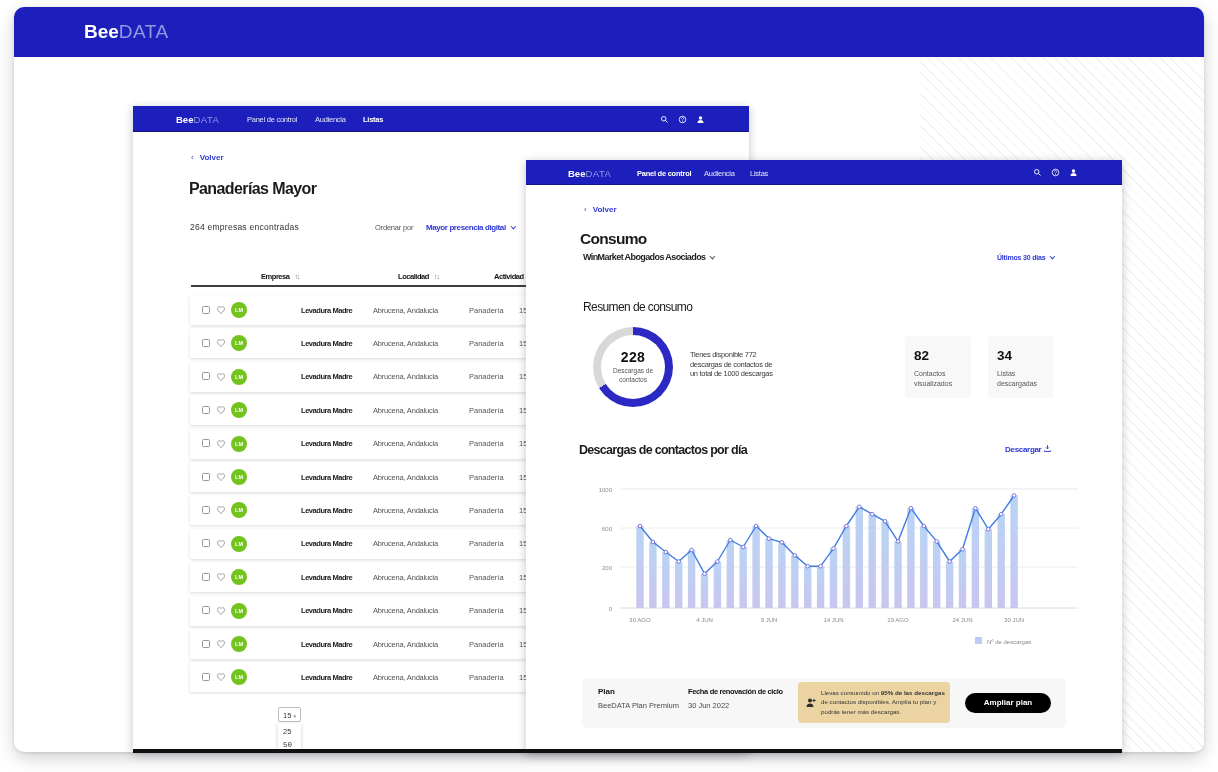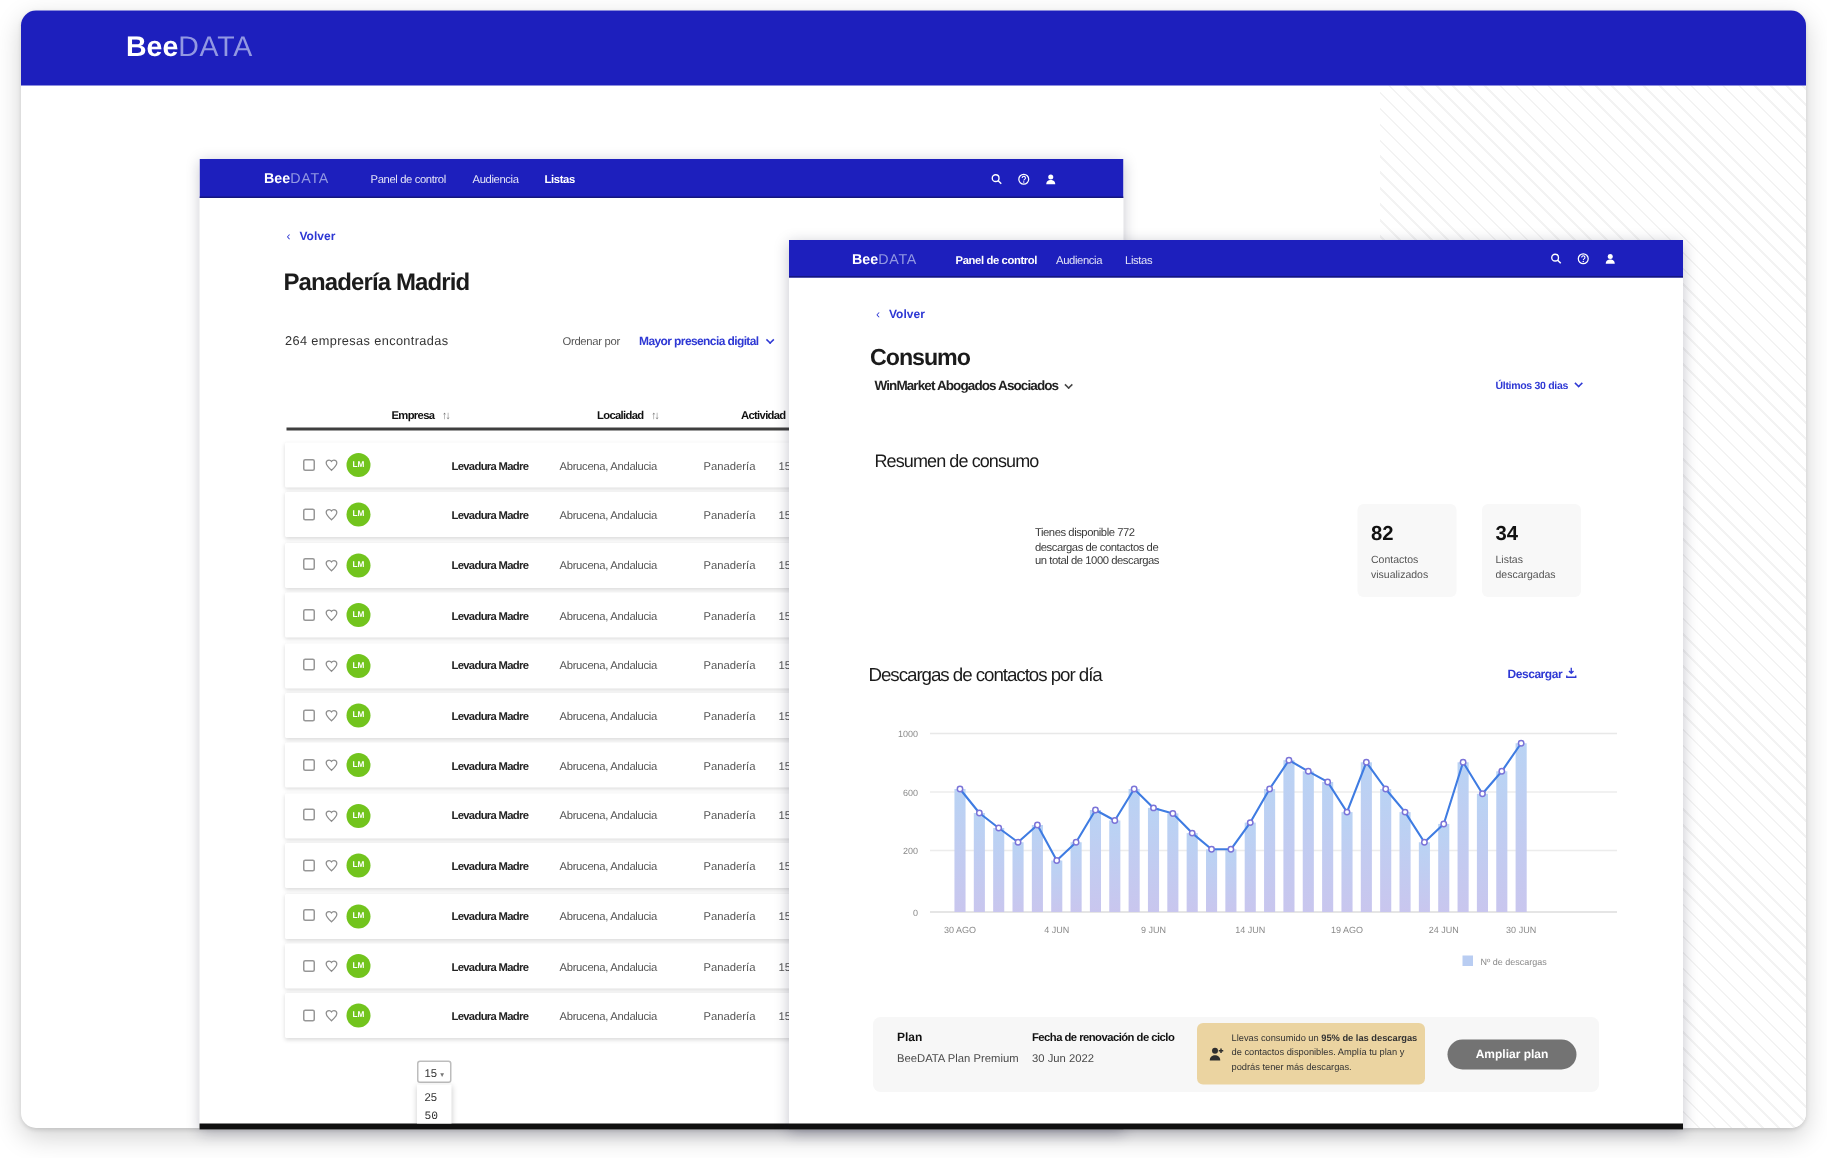--- a/index.html
+++ b/index.html
@@ -57,21 +57,21 @@
         <circle cx="12" cy="12" r="8.8" fill="none" stroke="#fff" stroke-width="2.2"></circle>
         <path d="M9.2 9.6 a2.9 2.9 0 1 1 4.3 2.6 c-1 .6-1.4 1-1.4 2.1" fill="none" stroke="#fff" stroke-width="1.9"></path>
         <circle cx="12" cy="16.8" r="1.3" fill="#fff"></circle>
       </svg>
     <svg class="hic" viewBox="0 0 24 24" style="left:563px; top:8.5px;">
         <circle cx="12" cy="8" r="4.5" fill="#fff"></circle>
         <path d="M4 21 C4 15.5 8 13.5 12 13.5 C16 13.5 20 15.5 20 21 Z" fill="#fff"></path>
       </svg>
   </div>
   <div class="volver" style="left:58px; top:47px;"><i>‹</i>Volver</div>
-  <div class="abs" style="left:56px; top:74px; font-size:16px; letter-spacing:-0.6px; font-weight:bold; color:#1b1b1b;">Panadería Madrid</div>
+  <div class="abs" style="left:56px; top:74px; font-size:16px; letter-spacing:-0.6px; font-weight:bold; color:#1b1b1b;">Panaderías Mayor</div>
   <div class="abs" style="left:57px; top:116px; font-size:8.5px; letter-spacing:0.25px; color:#333;">264 empresas encontradas</div>
   <div class="abs" style="left:242px; top:117px; font-size:7.5px; letter-spacing:-0.2px; color:#555;">Ordenar por</div>
   <div class="abs blue" style="left:293px; top:117px; font-size:8px; letter-spacing:-0.4px; font-weight:bold;">Mayor presencia digital<span class="chev"></span></div>
   <div class="thead" style="left:104px; top:166px;">Empresa<span class="sortar">↑↓</span></div>
   <div class="thead" style="left:241px; top:166px;">Localidad<span class="sortar">↑↓</span></div>
   <div class="thead" style="left:337px; top:166px;">Actividad</div>
   <div class="thead" style="left:384px; top:166px;">Empleados</div>
   <div class="abs" style="left:58px; top:179px; width:500px; height:1.5px; background:#3f3f3f;"></div>
   <div class="row" style="top:189.0px">
 <span class="cb"></span>
@@ -231,30 +231,36 @@
     <svg class="hic" viewBox="0 0 24 24" style="left:543px; top:8px;">
         <circle cx="12" cy="8" r="4.5" fill="#fff"></circle>
         <path d="M4 21 C4 15.5 8 13.5 12 13.5 C16 13.5 20 15.5 20 21 Z" fill="#fff"></path>
       </svg>
   </div>
   <div class="volver" style="left:58px; top:45px;"><i>‹</i>Volver</div>
   <div class="abs" style="left:54px; top:70px; font-size:15.5px; letter-spacing:-0.7px; font-weight:bold; color:#1b1b1b;">Consumo</div>
   <div class="abs" style="left:57px; top:92px; font-size:9px; letter-spacing:-0.6px; font-weight:bold; color:#222;">WinMarket Abogados Asociados<span class="chev" style="color:#444;"></span></div>
   <div class="abs blue" style="left:471px; top:94px; font-size:7px; letter-spacing:-0.2px; font-weight:bold;">Últimos 30 dias<span class="chev"></span></div>
   <div class="abs" style="left:57px; top:140px; font-size:12px; letter-spacing:-0.6px; font-weight:normal; color:#1b1b1b;">Resumen de consumo</div>
+  <div class="abs" style="left:67px; top:167px; width:80px; height:80px; border-radius:50%; background:conic-gradient(#2b28c4 0deg 238deg, #d8d8d8 238deg 360deg);">
+    <div class="abs" style="left:8px; top:8px; width:64px; height:64px; border-radius:50%; background:#fff; text-align:center;">
+      <div style="font-size:14px; font-weight:bold; color:#111; margin-top:14px; letter-spacing:0.3px;">228</div>
+      <div style="font-size:6.5px; color:#555; line-height:8.5px; margin-top:2px;">Descargas de<br>contactos</div>
+    </div>
+  </div>
   <div class="abs" style="left:164px; top:190px; font-size:7.5px; letter-spacing:-0.3px; line-height:9.7px; color:#3a3a3a;">Tienes disponible 772<br>descargas de contactos de<br>un total de 1000 descargas</div>
   <div class="card" style="left:379px;">
       <div class="n">82</div>
       <div class="l">Contactos<br>visualizados</div>
     </div>
   <div class="card" style="left:462px;">
       <div class="n">34</div>
       <div class="l">Listas<br>descargadas</div>
     </div>
-  <div class="abs" style="left:53px; top:283px; font-size:12.5px; letter-spacing:-0.7px; font-weight:normal; color:#1b1b1b;">Descargas de contactos por día</div>
+  <div class="abs" style="left:53px; top:283px; font-size:12.5px; letter-spacing:-0.7px; font-weight:bold; color:#1b1b1b;">Descargas de contactos por día</div>
   <div class="abs blue" style="left:479px; top:284px; font-size:8px; letter-spacing:-0.3px; font-weight:bold;">Descargar
     <svg width="9" height="9" viewBox="0 0 24 24" style="vertical-align:-1px;">
         <path d="M12 3 v10 M8 9 l4 4 l4 -4" fill="none" stroke="#2e38d4" stroke-width="2.4"></path>
         <path d="M4 17 v3 h16 v-3" fill="none" stroke="#2e38d4" stroke-width="2.4"></path>
       </svg>
   </div>
   <div class="abs" style="left:60px; top:320px;"><svg class="chart" width="500" height="185" viewBox="0 0 500 185">
 <defs>
           <linearGradient id="bg1" x1="0" y1="0" x2="0" y2="1">
 <stop offset="0" stop-color="#b9d3f4"></stop>
@@ -346,14 +352,14 @@
     <div class="abs" style="left:106px; top:9px; font-size:7.5px; letter-spacing:-0.35px; font-weight:bold; color:#111;">Fecha de renovación de ciclo</div>
     <div class="abs" style="left:106px; top:23px; font-size:7.5px; color:#4a4a4a;">30 Jun 2022</div>
     <div class="abs" style="left:216px; top:4px; width:152px; height:41px; background:#ebd4a1; border-radius:4px;">
       <svg width="12" height="12" viewBox="0 0 24 24" style="position:absolute; left:7px; top:15px;">
           <circle cx="10" cy="7" r="4" fill="#2e2e2e"></circle>
           <path d="M3 20 C3 15 6.5 13 10 13 C13.5 13 17 15 17 20 Z" fill="#2e2e2e"></path>
           <path d="M18 4 v6 M15 7 h6" stroke="#2e2e2e" stroke-width="2"></path>
         </svg>
       <div class="abs" style="left:23px; top:6px; font-size:6.2px; line-height:9.3px; color:#333;">Llevas consumido un <b>95% de las descargas</b><br>de contactos disponibles. Amplía tu plan y<br>podrás tener más descargas.</div>
     </div>
-    <div class="abs" style="left:383px; top:15px; width:86px; height:20px; background:#737373; border-radius:10px; color:#fff; font-size:8px; font-weight:bold; text-align:center; line-height:20px;">Ampliar plan</div>
+    <div class="abs" style="left:383px; top:15px; width:86px; height:20px; background:#000000; border-radius:10px; color:#fff; font-size:8px; font-weight:bold; text-align:center; line-height:20px;">Ampliar plan</div>
   </div>
 </div>
 </body></html>

